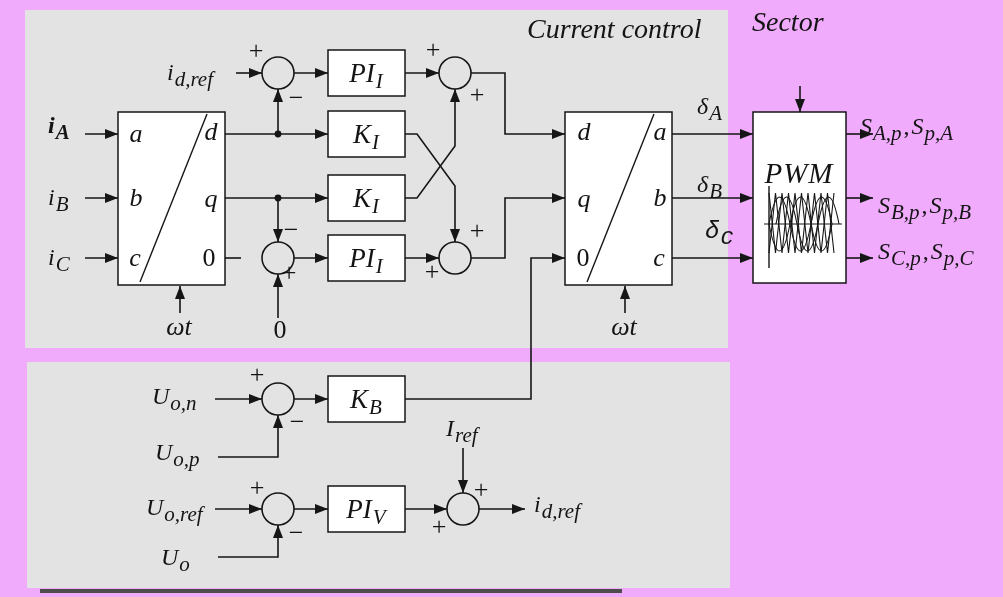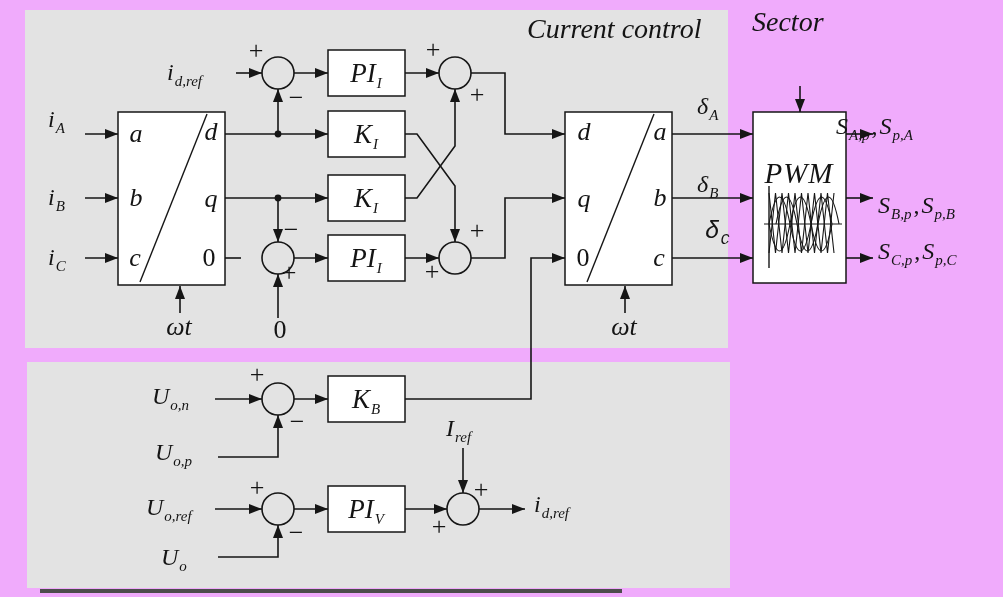--- a/index.html
+++ b/index.html
@@ -2,21 +2,21 @@
 <html><head>
 <meta charset="utf-8">
 <style>
   html,body{margin:0;padding:0;background:#ffffff;}
   .canvas{position:relative;width:1003px;height:597px;background:#f0abfc;overflow:hidden;
           font-family:"Liberation Serif", serif;color:#141414;}
   .panel{position:absolute;background:#e3e3e3;z-index:0;}
   .layer{position:absolute;left:0;top:0;z-index:1;}
   .lbl{position:absolute;z-index:3;font-style:italic;font-size:24px;line-height:1;white-space:nowrap;color:#141414;}
   .ctr{transform:translate(-50%,-50%);font-style:italic;}
-  .sb{font-size:15px;position:relative;top:6px;margin-left:1px;}
+  .sb{font-size:21px;position:relative;top:6px;margin-left:1px;}
   .sep{font-style:normal;margin-left:2px;margin-right:2px;}
   .sign{font-style:normal;font-size:26px;font-weight:400;}
   .sec{font-size:28px;}
   .port{font-size:26px;}
   .blk{font-size:27px;}
   .pwmt{font-size:29px;letter-spacing:1px;}
   .rm{font-style:normal;}
   .strip{position:absolute;z-index:0;background:#4d4d4d;}
 </style>
 </head>
@@ -114,37 +114,37 @@
       <polyline points="769,193 775.5,253 782,193 788.5,253 795,193 801.5,253 808,193 814.5,253 821,193 827.5,253 834,193"></polyline>
       <path d="M769,224 Q779.5,170 790,224 Q800.5,278 811,224 Q821.5,170 832,224"></path>
       <path d="M769,224 Q779.5,278 790,224 Q800.5,170 811,224 Q821.5,278 832,224"></path>
       <path d="M776,224 Q786.5,170 797,224 Q807.5,278 818,224 Q828.5,170 839,224"></path>
     </g>
   </svg>
 
   <span class="lbl sec" style="left:527px;top:15px;">Current control</span>
   <span class="lbl sec" style="left:752px;top:8px;">Sector</span>
 
-  <span class="lbl" style="left:48px;top:107px;"><span>i</span><span class="sb">A</span></span>
+  <span class="lbl" style="left:48px;top:113px;font-weight:bold;"><span>i</span><span class="sb">A</span></span>
   <span class="lbl" style="left:48px;top:185px;"><span>i</span><span class="sb">B</span></span>
   <span class="lbl" style="left:48px;top:245px;"><span>i</span><span class="sb">C</span></span>
   <span class="lbl" style="left:167px;top:60px;"><span>i</span><span class="sb">d,ref</span></span>
   <span class="lbl rm port ctr" style="left:280px;top:330px;">0</span>
   <span class="lbl" style="left:152px;top:384px;"><span>U</span><span class="sb">o,n</span></span>
   <span class="lbl" style="left:155px;top:440px;"><span>U</span><span class="sb">o,p</span></span>
   <span class="lbl" style="left:146px;top:495px;"><span>U</span><span class="sb">o,ref</span></span>
   <span class="lbl" style="left:161px;top:545px;"><span>U</span><span class="sb">o</span></span>
   <span class="lbl" style="left:446px;top:416px;"><span>I</span><span class="sb">ref</span></span>
   <span class="lbl" style="left:534px;top:492px;"><span>i</span><span class="sb">d,ref</span></span>
 
   <span class="lbl" style="left:697px;top:94px;"><span>δ</span><span class="sb">A</span></span>
   <span class="lbl" style="left:697px;top:172px;"><span>δ</span><span class="sb">B</span></span>
   <span class="lbl" style="left:705px;top:220px;font-family:Liberation Mono, monospace;"><span>δ</span><span class="sb">C</span></span>
 
-  <span class="lbl" style="left:836px;top:114px;"><span>S</span><span class="sb">A,p</span><span class="sep">,</span><span>S</span><span class="sb">p,A</span></span>
+  <span class="lbl" style="left:860px;top:114px;"><span>S</span><span class="sb">A,p</span><span class="sep">,</span><span>S</span><span class="sb">p,A</span></span>
   <span class="lbl" style="left:878px;top:178px;margin-top:15px;"><span>S</span><span class="sb">B,p</span><span class="sep">,</span><span>S</span><span class="sb">p,B</span></span>
   <span class="lbl" style="left:878px;top:239px;"><span>S</span><span class="sb">C,p</span><span class="sep">,</span><span>S</span><span class="sb">p,C</span></span>
 
   <span class="lbl blk ctr" style="left:366px;top:73px;"><span>PI</span><span class="sb">I</span></span>
   <span class="lbl blk ctr" style="left:366px;top:134px;"><span>K</span><span class="sb">I</span></span>
   <span class="lbl blk ctr" style="left:366px;top:198px;"><span>K</span><span class="sb">I</span></span>
   <span class="lbl blk ctr" style="left:366px;top:258px;"><span>PI</span><span class="sb">I</span></span>
   <span class="lbl blk ctr" style="left:366px;top:399px;"><span>K</span><span class="sb">B</span></span>
   <span class="lbl blk ctr" style="left:366px;top:509px;"><span>PI</span><span class="sb">V</span></span>
   <span class="lbl pwmt ctr" style="left:799px;top:153px;margin-top:20px;">PWM</span>

